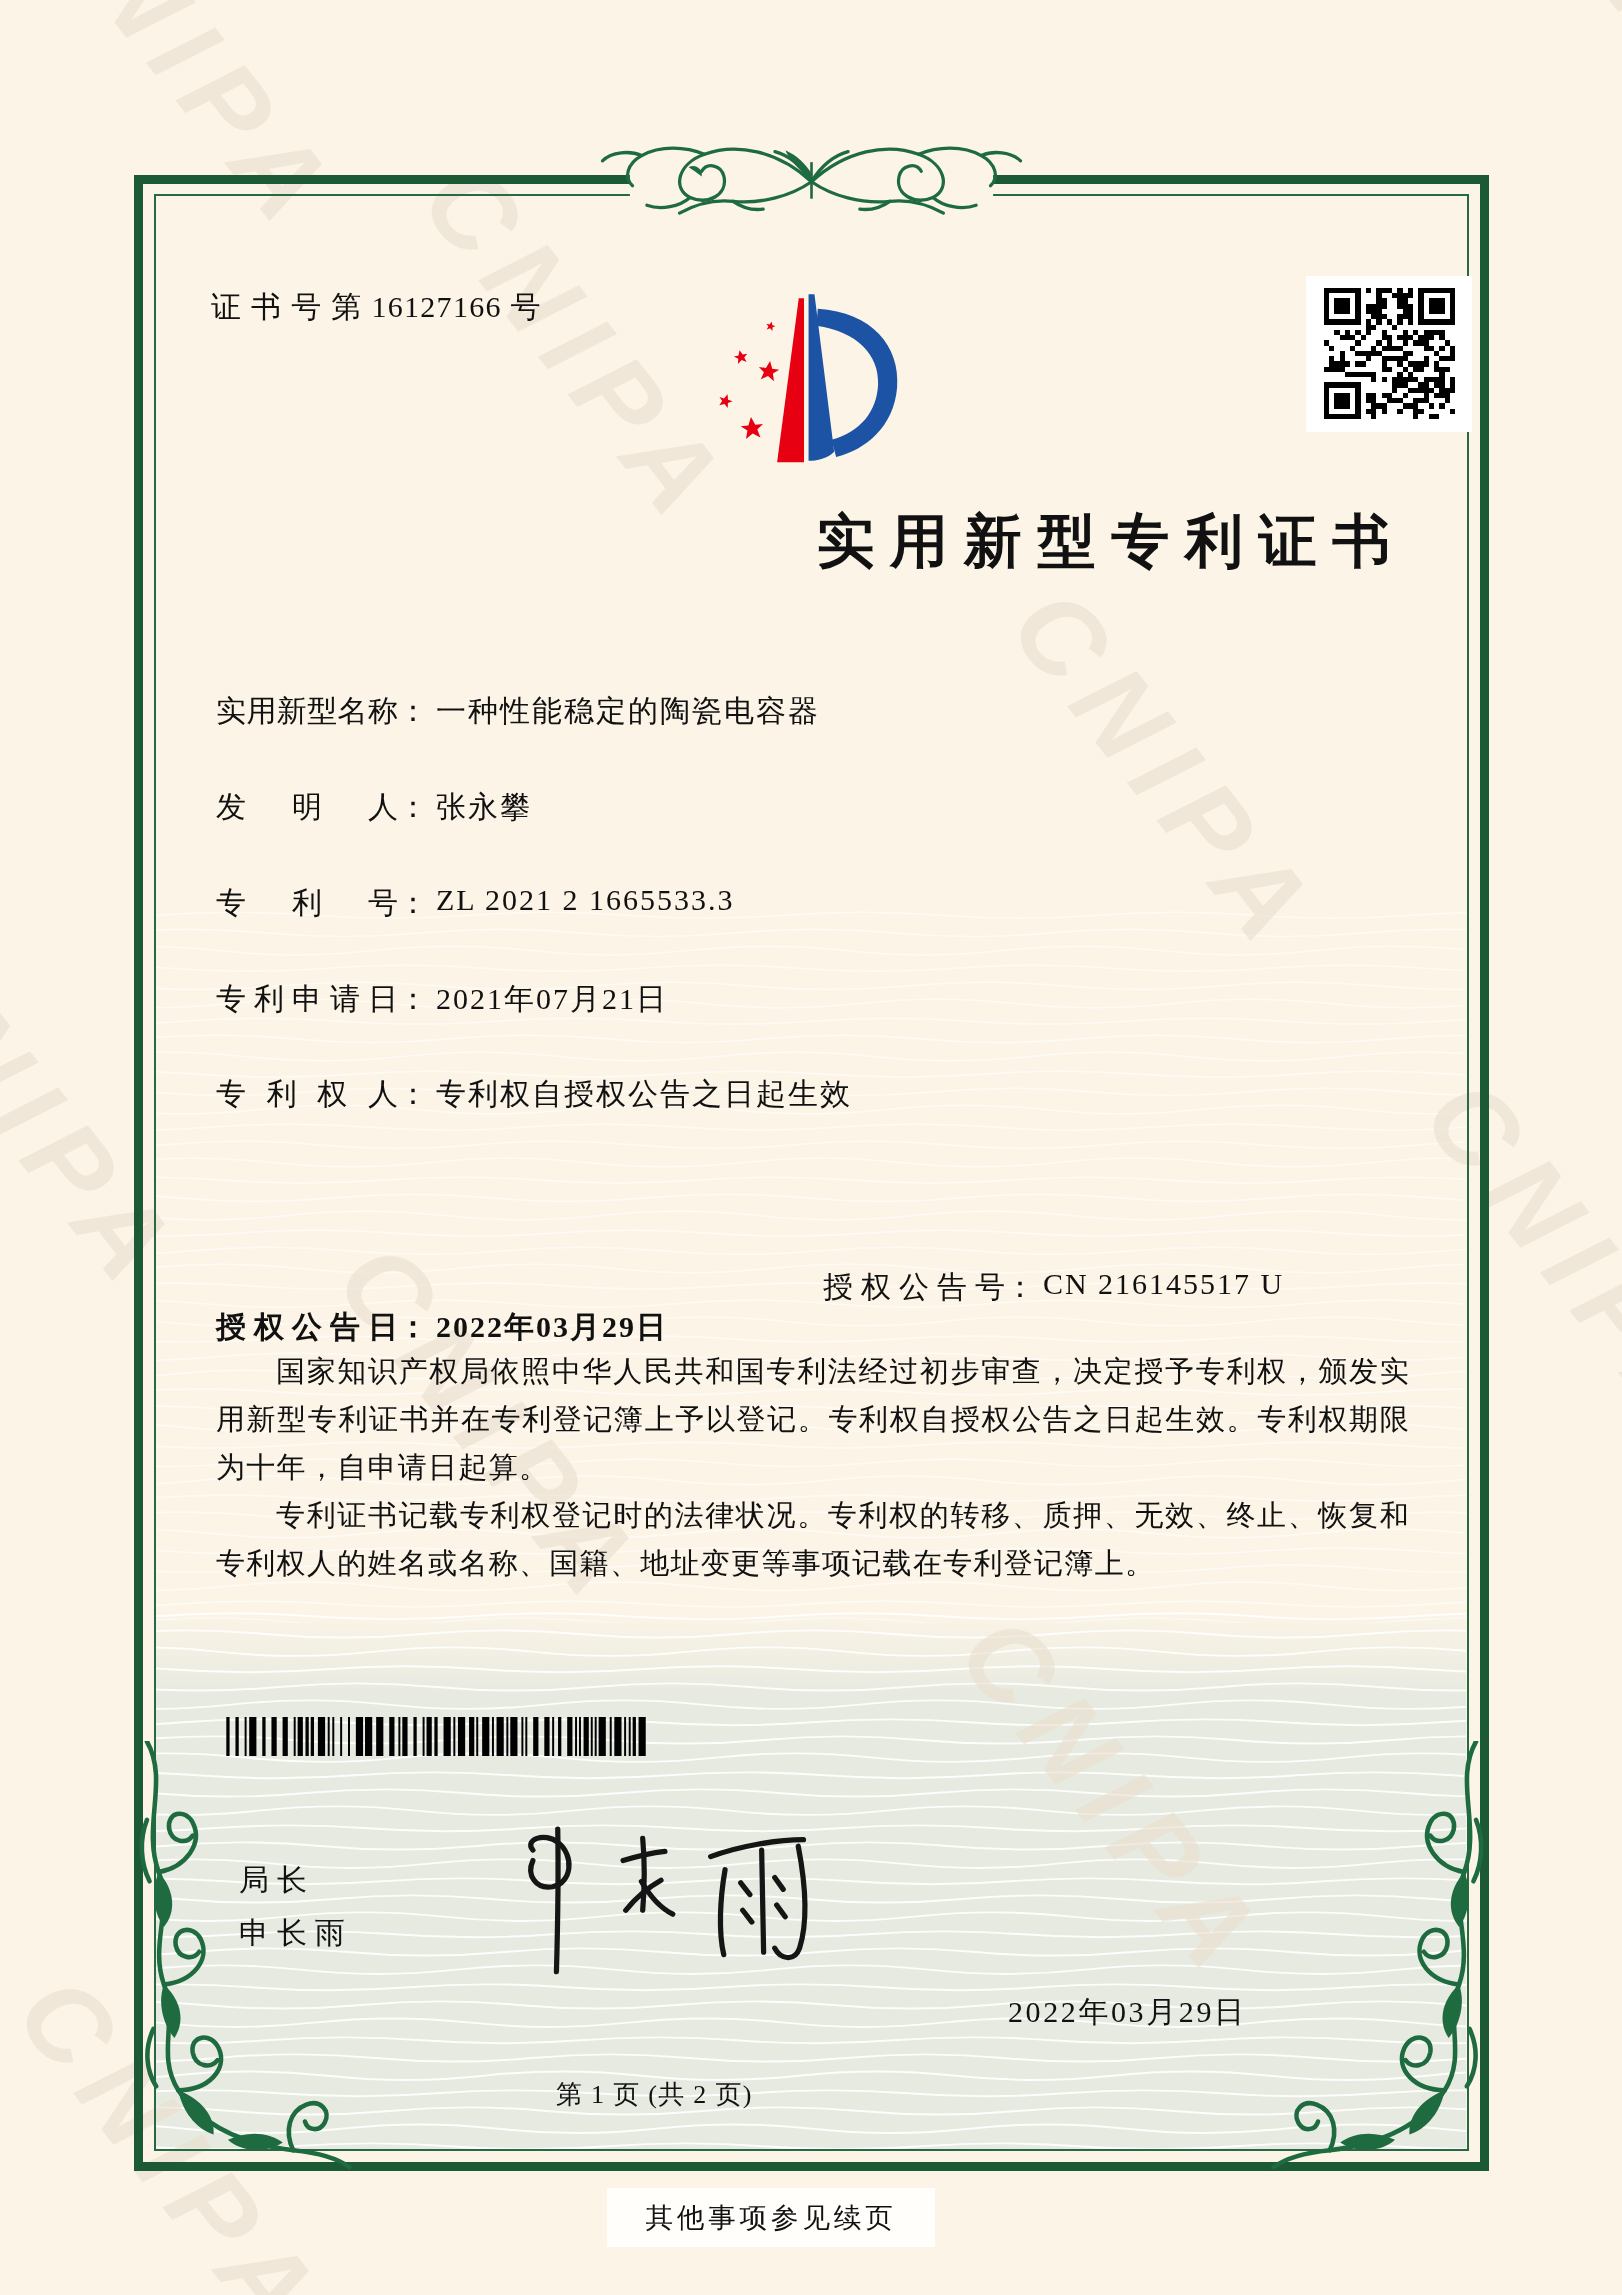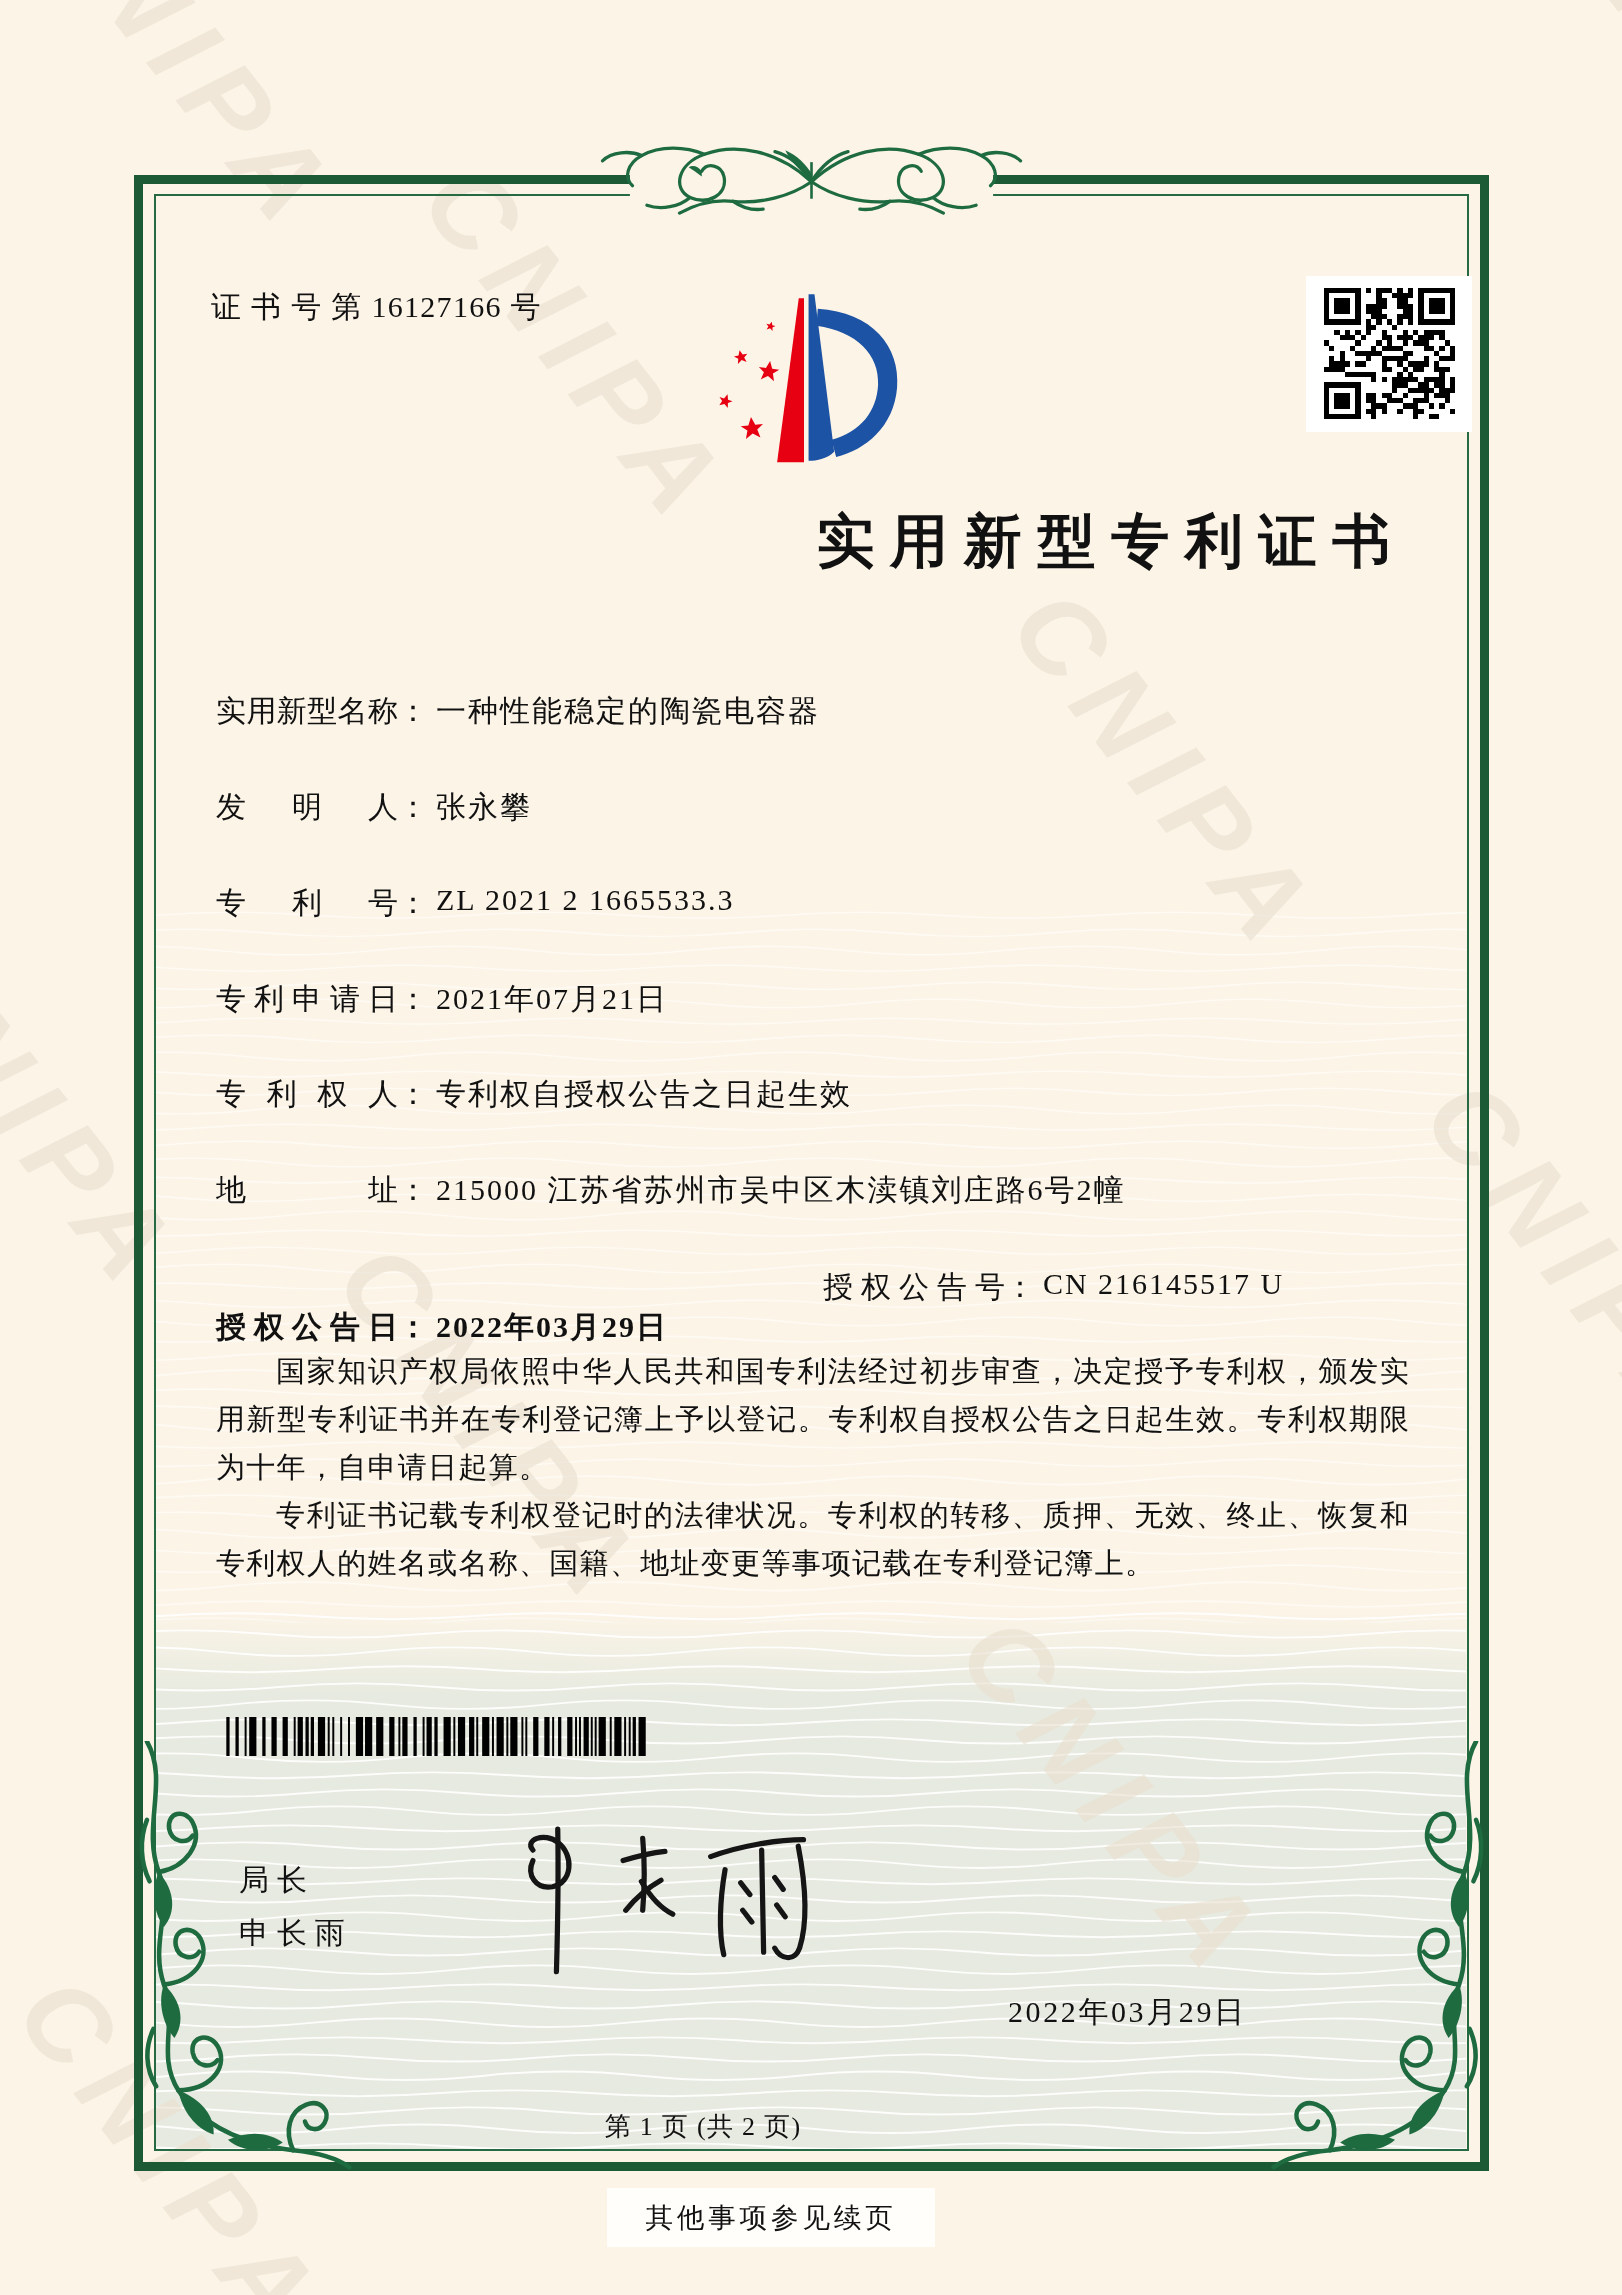--- a/index.html
+++ b/index.html
@@ -34,21 +34,21 @@
   
   #body-text{left:216px;top:1347px;width:1194px;font-size:29px;line-height:48px;
              text-align:justify;letter-spacing:1.3px;z-index:5;}
   #body-text p{margin:0;text-indent:60px;}
   
   #barcode{left:225px;top:1717px;width:424px;height:39px;z-index:5;}
   #officer-title{left:239px;top:1860px;font-size:30px;letter-spacing:7.9px;z-index:5;}
   #officer-name{left:239px;top:1913px;font-size:30px;letter-spacing:7.9px;z-index:5;}
   #signature{left:495px;top:1820px;width:366px;height:157px;z-index:5;}
   #issue-date{left:1008px;top:1992px;font-size:30px;letter-spacing:2.6px;z-index:5;}
-  #page-info{left:556px;top:2077px;width:294px;text-align:center;font-size:26px;letter-spacing:1.3px;z-index:5;margin-top:32px;}
+  #page-info{left:556px;top:2077px;width:294px;text-align:left;font-size:26px;letter-spacing:1.3px;z-index:5;}
   #note-strip{left:607px;top:2188px;width:328px;height:59px;background:#fffefb;z-index:4;
               display:flex;align-items:center;justify-content:center;}
   #note-strip span{font-size:27.5px;letter-spacing:3.9px;}
   
   #ornament-top{left:581px;top:136px;width:461px;height:81px;z-index:4;}
   .corner-orn{width:222px;height:432px;z-index:4;}
   #corner-left{left:130px;top:1741px;}
   #corner-right{left:1271px;top:1741px;transform:scaleX(-1);}
 </style>
 </head>
@@ -540,23 +540,20 @@
   </div>
   <div class="abs frow" style="top:883px;">
     <span class="lab">专利号</span><span class="colon">：</span><span class="val">ZL 2021 2 1665533.3</span>
   </div>
   <div class="abs frow" style="top:979px;">
     <span class="lab">专利申请日</span><span class="colon">：</span><span class="val">2021年07月21日</span>
   </div>
   <div class="abs frow" style="top:1074px;">
     <span class="lab">专利权人</span><span class="colon">：</span><span class="val">专利权自授权公告之日起生效</span>
   </div>
-  <div class="abs frow" style="top:1170px;">
-    <span class="lab">地址</span><span class="colon">：</span><span class="val">215000 江苏省苏州市吴中区木渎镇刘庄路6号2幢</span>
-  </div>
   <div class="abs frow" style="top:1307px;font-weight:bold;">
     <span class="lab">授权公告日</span><span class="colon">：</span><span class="val">2022年03月29日</span>
   </div>
   <div class="abs frow" id="field-row-7" style="top:1267px;">
     <span class="lab">授权公告号</span><span class="colon">：</span><span class="val">CN 216145517 U</span>
   </div>
 
   <div class="abs" id="body-text">
     <p>国家知识产权局依照中华人民共和国专利法经过初步审查，决定授予专利权，颁发实用新型专利证书并在专利登记簿上予以登记。专利权自授权公告之日起生效。专利权期限为十年，自申请日起算。</p>
     <p>专利证书记载专利权登记时的法律状况。专利权的转移、质押、无效、终止、恢复和专利权人的姓名或名称、国籍、地址变更等事项记载在专利登记簿上。</p>

